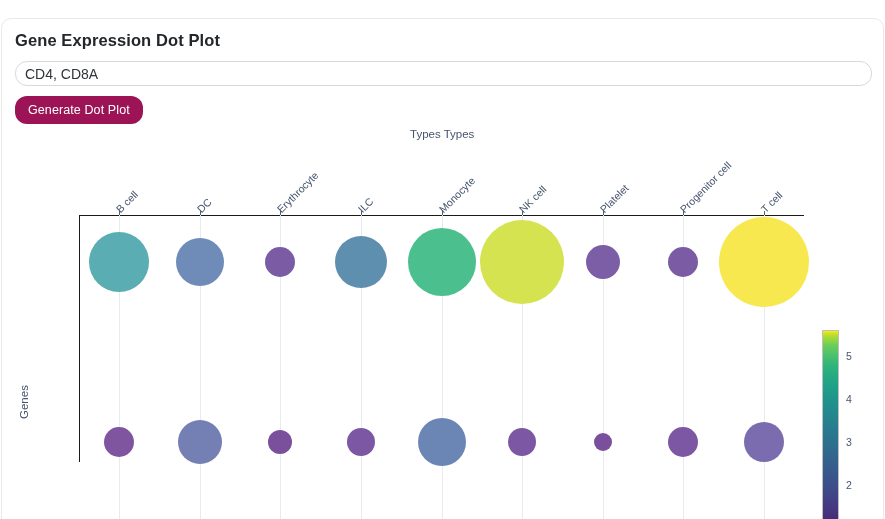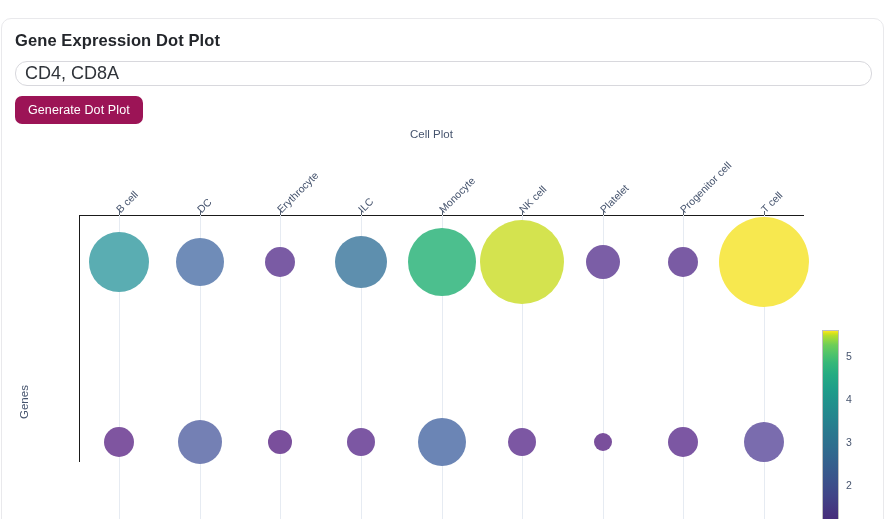--- a/index.html
+++ b/index.html
@@ -39,36 +39,36 @@
     position: absolute;
     left: 13px;
     top: 42px;
     width: 857px;
     height: 25px;
     box-sizing: border-box;
     border: 1px solid #d8d8dd;
     border-radius: 12px;
     background: #ffffff;
     font-family: "Liberation Sans", sans-serif;
-    font-size: 18px;
+    font-size: 14px;
     color: #30343a;
     padding: 0 9px;
     outline: none;
   }
   .gene-input::placeholder { color: #a9adb3; }
   .generate-btn {
     position: absolute;
     left: 13px;
     top: 77px;
     height: 28px;
     padding: 0 13px;
     background: #9c1456;
     color: #ffffff;
     border: none;
-    border-radius: 7px;
+    border-radius: 12px;
     font-family: "Liberation Sans", sans-serif;
     font-size: 12.5px;
     cursor: pointer;
     letter-spacing: 0.1px;
   }
 
   
   .plot {
     position: absolute;
     left: 0;
@@ -178,21 +178,21 @@
   <div class="app-card">
 
     <div class="page-title">Gene Expression Dot Plot</div>
 
     <input class="gene-input" type="text" value="CD4, CD8A" style="">
 
     <button class="generate-btn">Generate Dot Plot</button>
 
     <div class="plot">
 
-      <div class="plot-title">Cell Plot</div>
+      <div class="plot-title">Types Types</div>
       <div class="yaxis-title">Genes</div>
 
       <div class="axes">
         <div class="spine-top"></div>
         <div class="spine-left"></div>
         <div id="grid-layer">
             <div class="gridline" style="left: 40.2778px;"></div>
             <div class="gridline" style="left: 120.833px;"></div>
             <div class="gridline" style="left: 201.389px;"></div>
             <div class="gridline" style="left: 281.944px;"></div>

